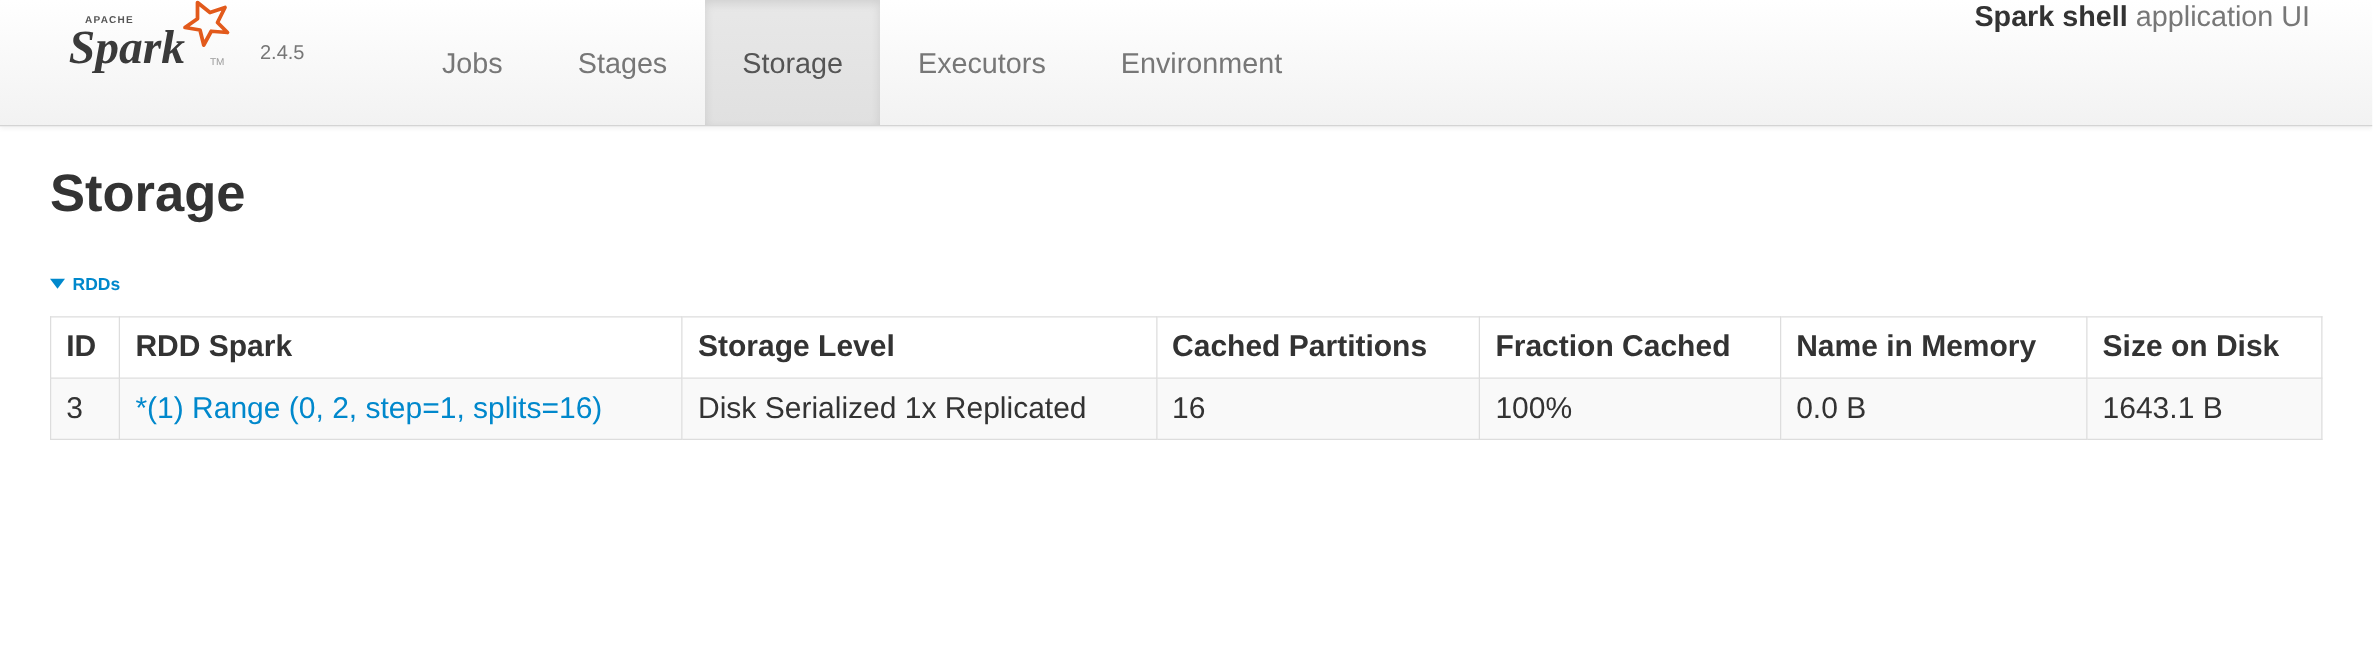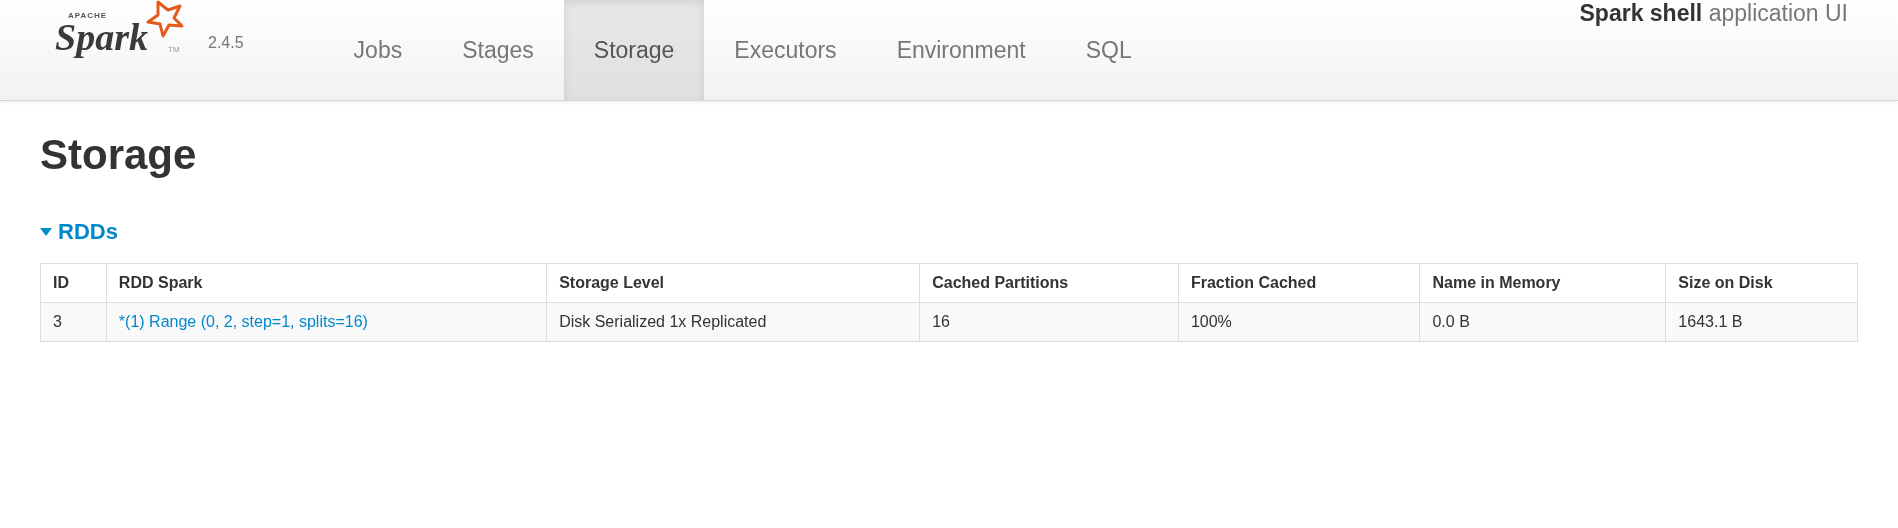--- a/index.html
+++ b/index.html
@@ -68,42 +68,42 @@
       font-size: 42px;
       font-weight: bold;
       color: #333;
       margin-bottom: 40px;
     }
     .section-header {
       display: flex;
       align-items: center;
       gap: 6px;
       color: #0088cc;
-      font-size: 22px;
+      font-size: 14px;
       font-weight: bold;
       margin-bottom: 18px;
       cursor: pointer;
     }
     .caret-down {
       width: 0;
       height: 0;
       border-left: 6px solid transparent;
       border-right: 6px solid transparent;
       border-top: 8px solid #0088cc;
     }
     table {
       width: 100%;
       border-collapse: collapse;
       border: 1px solid #ddd;
     }
     th, td {
       text-align: left;
       padding: 10px 12px;
       border: 1px solid #ddd;
-      font-size: 16px;
+      font-size: 24px;
     }
     th {
       background: #fff;
       font-weight: bold;
       color: #333;
     }
     tbody tr:nth-child(odd) {
       background: #f9f9f9;
     }
     .link {
@@ -125,21 +125,20 @@
       <text x="118" y="52" font-size="8" fill="#999">TM</text>
     </svg>
     <span class="brand-version">2.4.5</span>
   </div>
   <div class="nav-tabs">
     <a class="nav-tab">Jobs</a>
     <a class="nav-tab">Stages</a>
     <a class="nav-tab active">Storage</a>
     <a class="nav-tab">Executors</a>
     <a class="nav-tab">Environment</a>
-    <a class="nav-tab">SQL</a>
   </div>
   <div class="app-title">
     <strong>Spark shell</strong>
     <span>application UI</span>
   </div>
 </div>
 
 <div class="content">
   <h1 class="page-title">Storage</h1>
 

